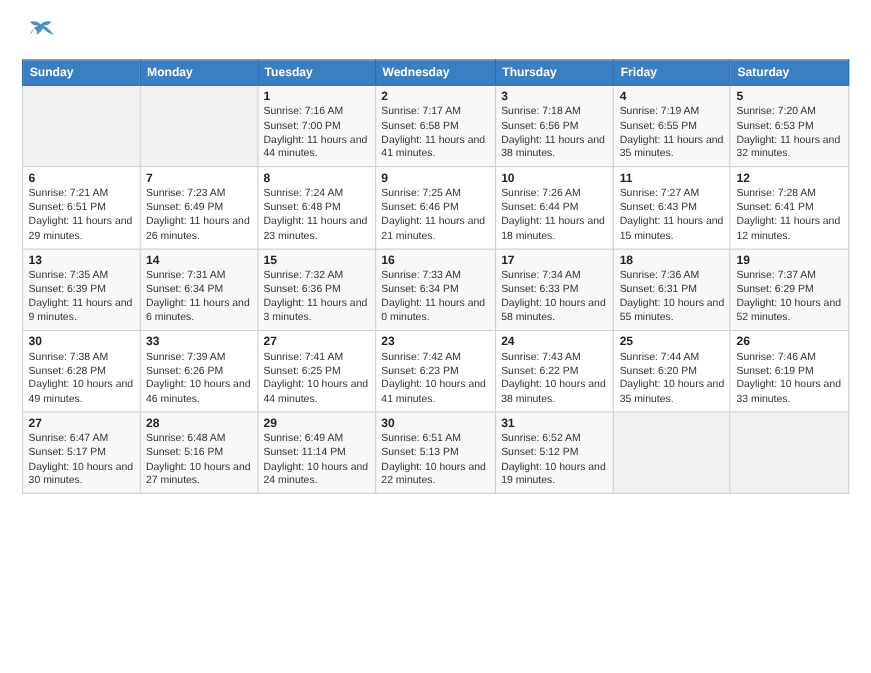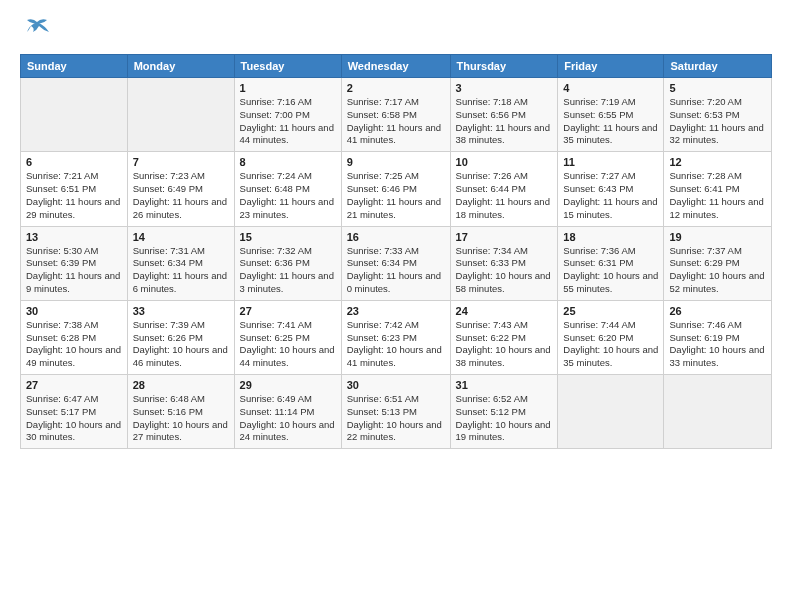--- a/index.html
+++ b/index.html
@@ -193,21 +193,21 @@
           <td>
             <span class="day-num">12</span>
             <div class="day-info">Sunrise: 7:28 AM
 Sunset: 6:41 PM
 Daylight: 11 hours and 12 minutes.</div>
           </td>
         </tr>
         <tr>
           <td>
             <span class="day-num">13</span>
-            <div class="day-info">Sunrise: 5:30 AM
+            <div class="day-info">Sunrise: 7:35 AM
 Sunset: 6:39 PM
 Daylight: 11 hours and 9 minutes.</div>
           </td>
           <td>
             <span class="day-num">14</span>
             <div class="day-info">Sunrise: 7:31 AM
 Sunset: 6:34 PM
 Daylight: 11 hours and 6 minutes.</div>
           </td>
           <td>

